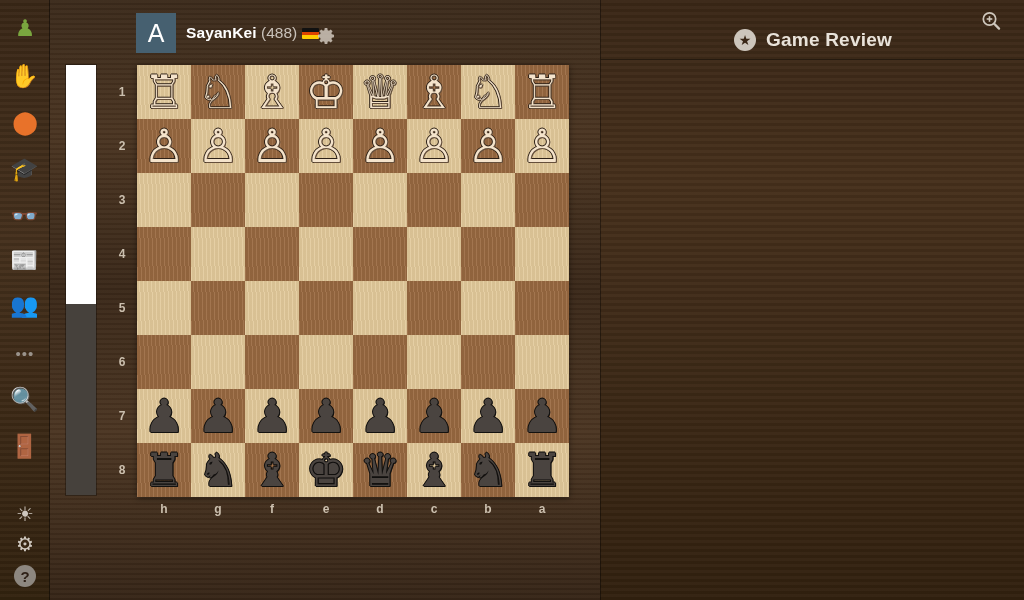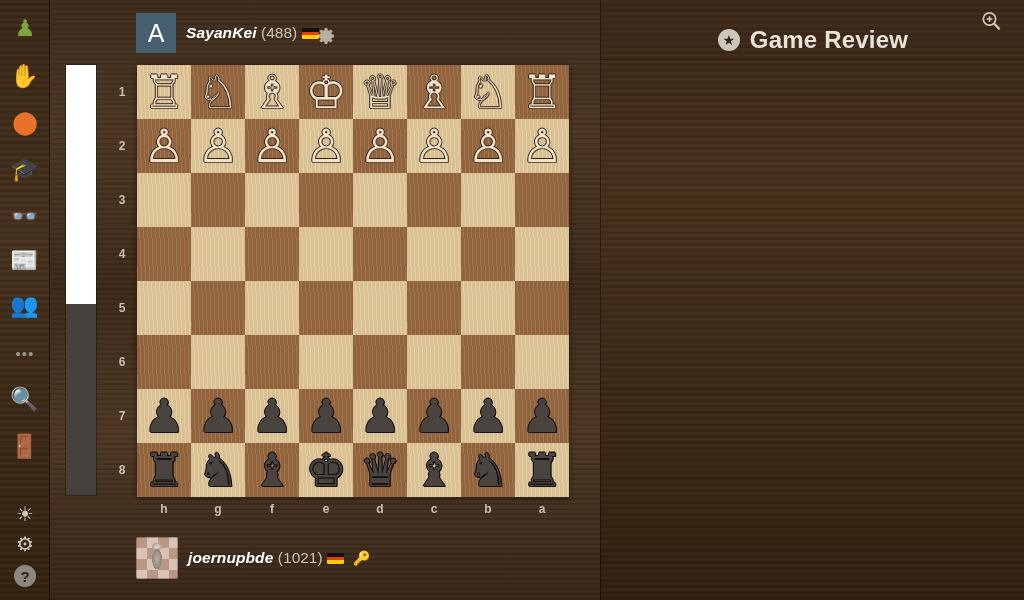--- a/index.html
+++ b/index.html
@@ -38,21 +38,21 @@
   #top-player {
     position: absolute; left: 86px; top: 10px; height: 46px;
     display: flex; align-items: center; gap: 10px;
   }
   .ava-letter {
     width: 40px; height: 40px; background: #466070;
     color: #fff; font-size: 25px; font-weight: 400;
     display: flex; align-items: center; justify-content: center;
   }
   .pname {
-    color: #fff; font-size: 15.5px; font-weight: bold; letter-spacing: .1px; font-style: italic;
+    color: #fff; font-size: 15.5px; font-weight: bold; letter-spacing: .1px;
   }
   .prating { color: #c9c2ba; font-size: 15.5px; font-weight: normal; }
   .flag-de {
     display: inline-block; width: 17px; height: 11px; border-radius: 1px;
     background: linear-gradient(180deg, #111 0 33.3%, #d40 33.3% 66.6%, #fc0 66.6% 100%);
     vertical-align: -1px;
   }
   #gear-top {
     position: absolute; right: -18px; top: 16px; width: 20px; height: 20px;
     opacity: .85; cursor: pointer;
@@ -115,21 +115,21 @@
     background:
       repeating-linear-gradient(0deg, rgba(0,0,0,0.06) 0px, rgba(0,0,0,0.06) 3px, rgba(255,255,255,0.018) 3px, rgba(255,255,255,0.018) 6px),
       linear-gradient(180deg, #3a2716 0%, #46301c 30%, #32210f 100%);
     border-left: 1px solid rgba(0,0,0,0.4);
   }
   #panel-head {
     position: absolute; left: 0; top: 20px; width: 424px; height: 40px;
     display: flex; align-items: center; justify-content: center; gap: 10px;
     border-bottom: 1px solid rgba(0,0,0,0.35);
   }
-  #panel-title { color: #e9e3da; font-size: 24px; font-weight: bold; letter-spacing: .2px; }
+  #panel-title { color: #e9e3da; font-size: 19px; font-weight: bold; letter-spacing: .2px; }
   .star-badge {
     width: 22px; height: 22px; border-radius: 50%; background: #cdc6bc;
     display: flex; align-items: center; justify-content: center;
     color: #3a2716; font-size: 14px; line-height: 1;
   }
   #magnify { position: absolute; right: 22px; top: 10px; width: 22px; height: 22px; cursor: pointer; opacity: .9; }
 </style>
 </head>
 <body>
 
@@ -318,29 +318,20 @@
         <span>h</span>
         <span>g</span>
         <span>f</span>
         <span>e</span>
         <span>d</span>
         <span>c</span>
         <span>b</span>
         <span>a</span>
       </div>
 
-    <div id="bottom-player">
-      <div class="ava-photo"></div>
-      <div>
-        <span class="pname">joernupbde</span>
-        <span class="prating">(1021)</span>
-        <span class="flag-de"></span>
-        <span style="font-size:14px;margin-left:5px;">🔑</span>
-      </div>
-    </div>
   </div>
 
   <div id="panel">
 
     <div id="panel-head">
       <span class="star-badge">★</span>
       <span id="panel-title">Game Review</span>
     </div>
     <div id="magnify">
       <svg viewBox="0 0 22 22" width="22" height="22" aria-hidden="true">

